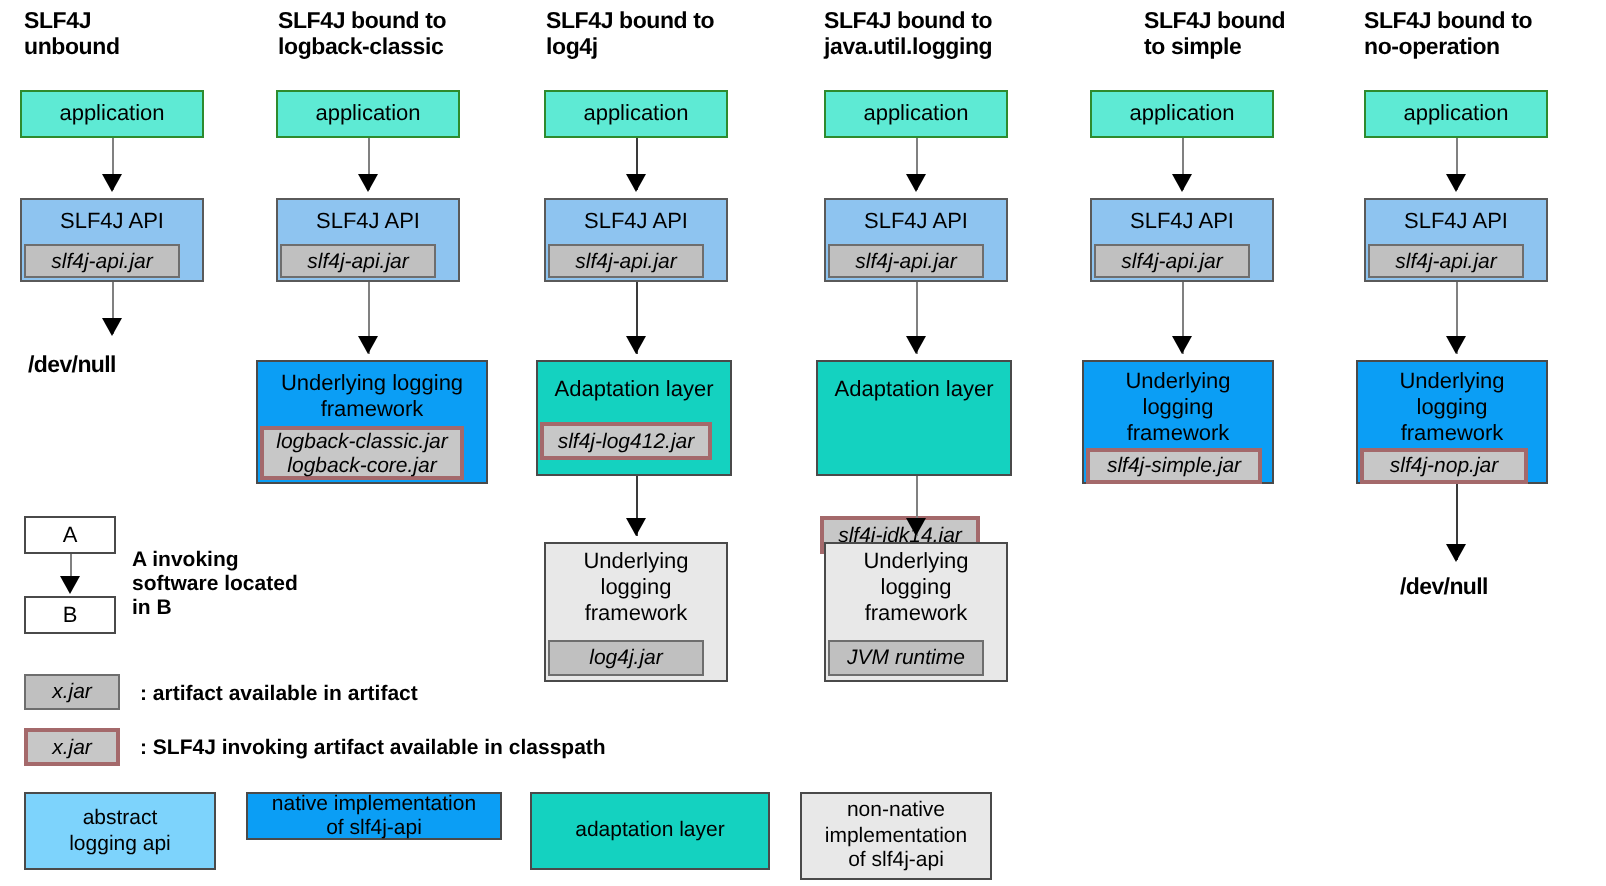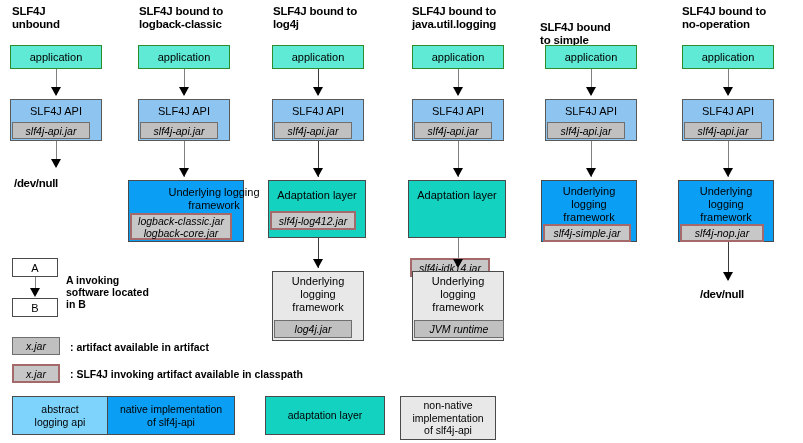--- a/index.html
+++ b/index.html
@@ -78,21 +78,21 @@
 <div class="box api" style="left:138px;top:99px;width:92px;height:42px;">
   <div class="box-title" style="height:22px;">SLF4J API</div>
 </div>
 <div class="jar" style="left:140px;top:122px;width:78px;height:17px;">
   <span>slf4j-api.jar</span>
 </div>
 <div class="arrow" style="left:184px;top:141px;height:36px;"></div>
 <div class="arrowhead" style="left:179px;top:168px;"></div>
 
 <div class="box native" style="left:128px;top:180px;width:116px;height:62px;">
-  <div class="box-title" style="height:36px;white-space:pre-line;margin-left:28px;">Underlying logging
+  <div class="box-title" style="height:36px;white-space:pre-line;">Underlying logging
 framework</div>
 </div>
 <div class="jar binding" style="left:130px;top:213px;width:102px;height:27px;">
   <span>logback-classic.jar</span>
   <span>logback-core.jar</span>
 </div>
 
 <div class="col-title" style="left:273px;top:5px;width:130px;">SLF4J bound to
 log4j</div>
 
@@ -154,25 +154,25 @@
   <span>slf4j-jdk14.jar</span>
 </div>
 <div class="arrow" style="left:458px;top:238px;height:30px;"></div>
 <div class="arrowhead" style="left:453px;top:259px;"></div>
 
 <div class="box nonnative" style="left:412px;top:271px;width:92px;height:70px;">
   <div class="box-title" style="height:44px;white-space:pre-line;">Underlying
 logging
 framework</div>
 </div>
-<div class="jar" style="left:414px;top:320px;width:90px;height:18px;">
+<div class="jar" style="left:414px;top:320px;width:78px;height:18px;">
   <span>JVM runtime</span>
 </div>
 
-<div class="col-title" style="left:540px;top:5px;width:125px;margin-top:16px;">SLF4J bound
+<div class="col-title" style="left:572px;top:5px;width:125px;">SLF4J bound
 to simple</div>
 
 <div class="box app" style="left:545px;top:45px;width:92px;height:24px;">
   <span>application</span>
 </div>
 <div class="arrow" style="left:591px;top:69px;height:26px;"></div>
 <div class="arrowhead" style="left:586px;top:87px;"></div>
 
 <div class="box api" style="left:545px;top:99px;width:92px;height:42px;">
   <div class="box-title" style="height:22px;">SLF4J API</div>
@@ -241,21 +241,21 @@
 
 <div class="jar binding" style="left:12px;top:364px;width:48px;height:19px;">
   <span>x.jar</span>
 </div>
 <div class="ltext" style="left:70px;top:368px;width:330px;">: SLF4J invoking artifact available in classpath</div>
 
 <div class="swatch sw-abstract" style="left:12px;top:396px;width:96px;height:39px;">
   <span style="white-space:pre-line;">abstract
 logging api</span>
 </div>
-<div class="swatch sw-native" style="left:107px;top:396px;width:128px;height:39px;">
+<div class="swatch sw-native" style="left:123px;top:396px;width:128px;height:24px;">
   <span style="white-space:pre-line;">native implementation
 of slf4j-api</span>
 </div>
 <div class="swatch sw-adapt" style="left:265px;top:396px;width:120px;height:39px;">
   <span style="white-space:pre-line;">adaptation layer</span>
 </div>
 <div class="swatch sw-nonnative" style="left:400px;top:396px;width:96px;height:44px;">
   <span style="white-space:pre-line;">non-native
 implementation
 of slf4j-api</span>

